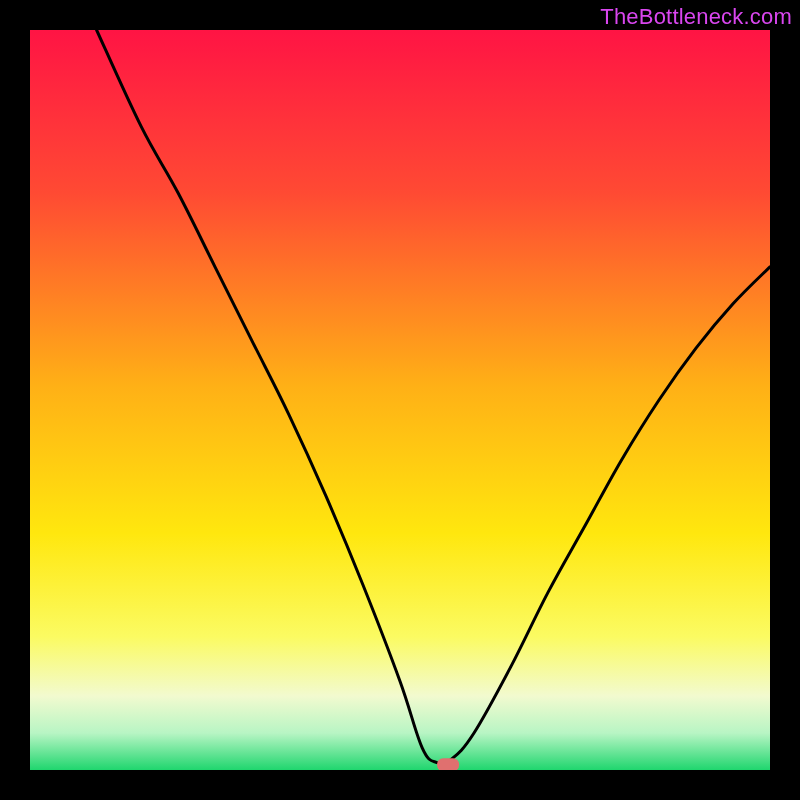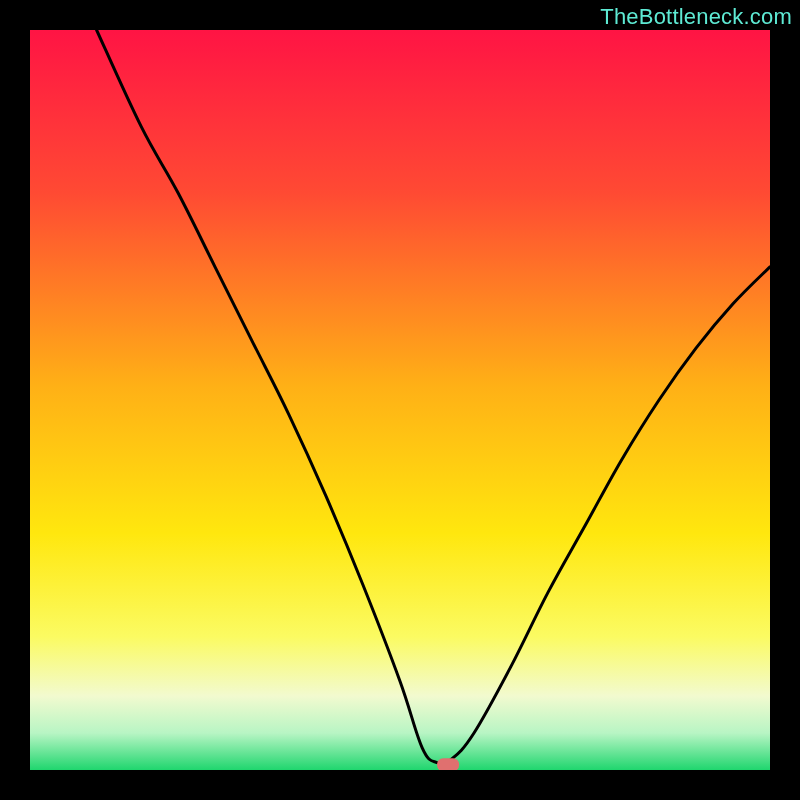--- a/index.html
+++ b/index.html
@@ -14,21 +14,21 @@
   .frame {
     position: relative;
     width: 800px;
     height: 800px;
     background: #000;
   }
   .watermark {
     position: absolute;
     top: 4px;
     right: 8px;
-    color: #5eead4;
+    color: #d946ef;
     font-size: 22px;
     font-weight: 500;
     letter-spacing: 0.2px;
     z-index: 10;
     user-select: none;
   }
   .plot-wrap {
     position: absolute;
     left: 30px;
     top: 30px;

